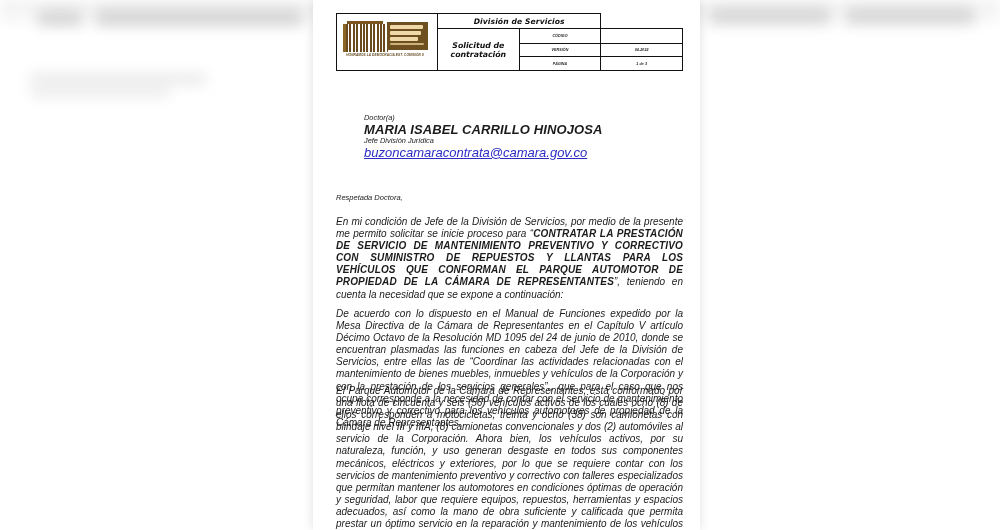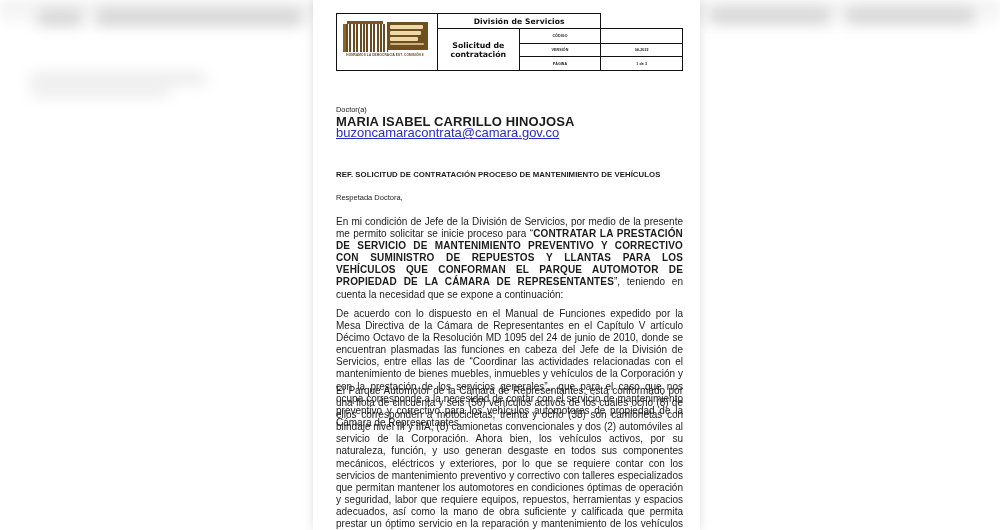--- a/index.html
+++ b/index.html
@@ -52,20 +52,21 @@
     background: #ffffff;
     box-shadow: 0 0 10px rgba(0,0,0,0.13);
     z-index: 5;
   }
   #page-inner {
     position: absolute;
     left: 0; top: 0;
     width: 387px;
     height: 437px;
     padding: 0;
+    font-style: italic;
   }
 
   
   #doc-header {
     position: absolute;
     left: 23px;
     top: 13px;
     width: 347px;
     border-collapse: collapse;
     table-layout: fixed;
@@ -178,23 +179,24 @@
     left: 23px;
     width: 347px;
     font-family: "Liberation Sans", sans-serif;
     color: #1b1b1b;
   }
   .date-line {
     top: 81px;
     font-size: 7.6px;
   }
   .addressee {
-    top: 104px;
+    top: 112px;
     font-size: 7.4px;
     line-height: 11.6px;
+    margin-left: 28px;
   }
   .addressee .name {
     font-weight: bold;
     font-size: 13px;
     letter-spacing: 0.1px;
   }
   .addressee .email {
     color: #2b2bc4;
     text-decoration: underline;
     font-size: 13px;
@@ -271,24 +273,24 @@
       <td class="hdr-meta-label">PÁGINA</td>
       <td class="hdr-meta-value">1 de 3</td>
     </tr>
   </tbody>
       </table>
 
 
   <div class="body-text addressee">
     <div>Doctor(a)</div>
     <div class="name">MARIA ISABEL CARRILLO HINOJOSA</div>
+    <div>Jefe División Jurídica</div>
     <div class="email">buzoncamaracontrata@camara.gov.co</div>
   </div>
 
-  <div class="body-text ref-line">REF. SOLICITUD DE CONTRATACIÓN PROCESO DE MANTENIMIENTO DE VEHÍCULOS</div>
 
   <div class="body-text salutation">Respetada Doctora,</div>
 
   <div class="body-text para p1"><span>En mi condición de Jefe de la División de Servicios, por medio de la presente me permito solicitar se inicie proceso para “</span><b>CONTRATAR LA PRESTACIÓN DE SERVICIO DE MANTENIMIENTO PREVENTIVO Y CORRECTIVO CON SUMINISTRO DE REPUESTOS Y LLANTAS PARA LOS VEHÍCULOS QUE CONFORMAN EL PARQUE AUTOMOTOR DE PROPIEDAD DE LA CÁMARA DE REPRESENTANTES</b><span>”, teniendo en cuenta la necesidad que se expone a continuación:</span></div>
 
   <div class="body-text para p2">De acuerdo con lo dispuesto en el Manual de Funciones expedido por la Mesa Directiva de la Cámara de Representantes en el Capítulo V artículo Décimo Octavo de la Resolución MD 1095 del 24 de junio de 2010, donde se encuentran plasmadas las funciones en cabeza del Jefe de la División de Servicios, entre ellas las de “Coordinar las actividades relacionadas con el mantenimiento de bienes muebles, inmuebles y vehículos de la Corporación y con la prestación de los servicios generales”., que para el caso que nos ocupa corresponde a la necesidad de contar con el servicio de mantenimiento preventivo y correctivo para los vehículos automotores de propiedad de la Cámara de Representantes.</div>
 
   <div class="body-text para p3">El Parque Automotor de la Cámara de Representantes, está conformado por una flota de cincuenta y seis (56) vehículos activos de los cuales ocho (8) de ellos corresponden a motocicletas, treinta y ocho (38) son camionetas con blindaje nivel III y IIIA, (8) camionetas convencionales y dos (2) automóviles al servicio de la Corporación. Ahora bien, los vehículos activos, por su naturaleza, función, y uso generan desgaste en todos sus componentes mecánicos, eléctricos y exteriores, por lo que se requiere contar con los servicios de mantenimiento preventivo y correctivo con talleres especializados que permitan mantener los automotores en condiciones óptimas de operación y seguridad, labor que requiere equipos, repuestos, herramientas y espacios adecuados, así como la mano de obra suficiente y calificada que permita prestar un óptimo servicio en la reparación y mantenimiento de los vehículos blindados y no blindados de la Cámara de Representantes. Es preciso indicar, que la falta de prestación del servicio de estos vehículos, generaría dificultades en el desarrollo de las funciones y actividades administrativas que deben adelantarse para el adecuado funcionamiento de la Corporación a nivel local y nacional, por lo que se requiere contar con los servicios de mantenimiento preventivo y correctivo.</div>
 
 </div>

